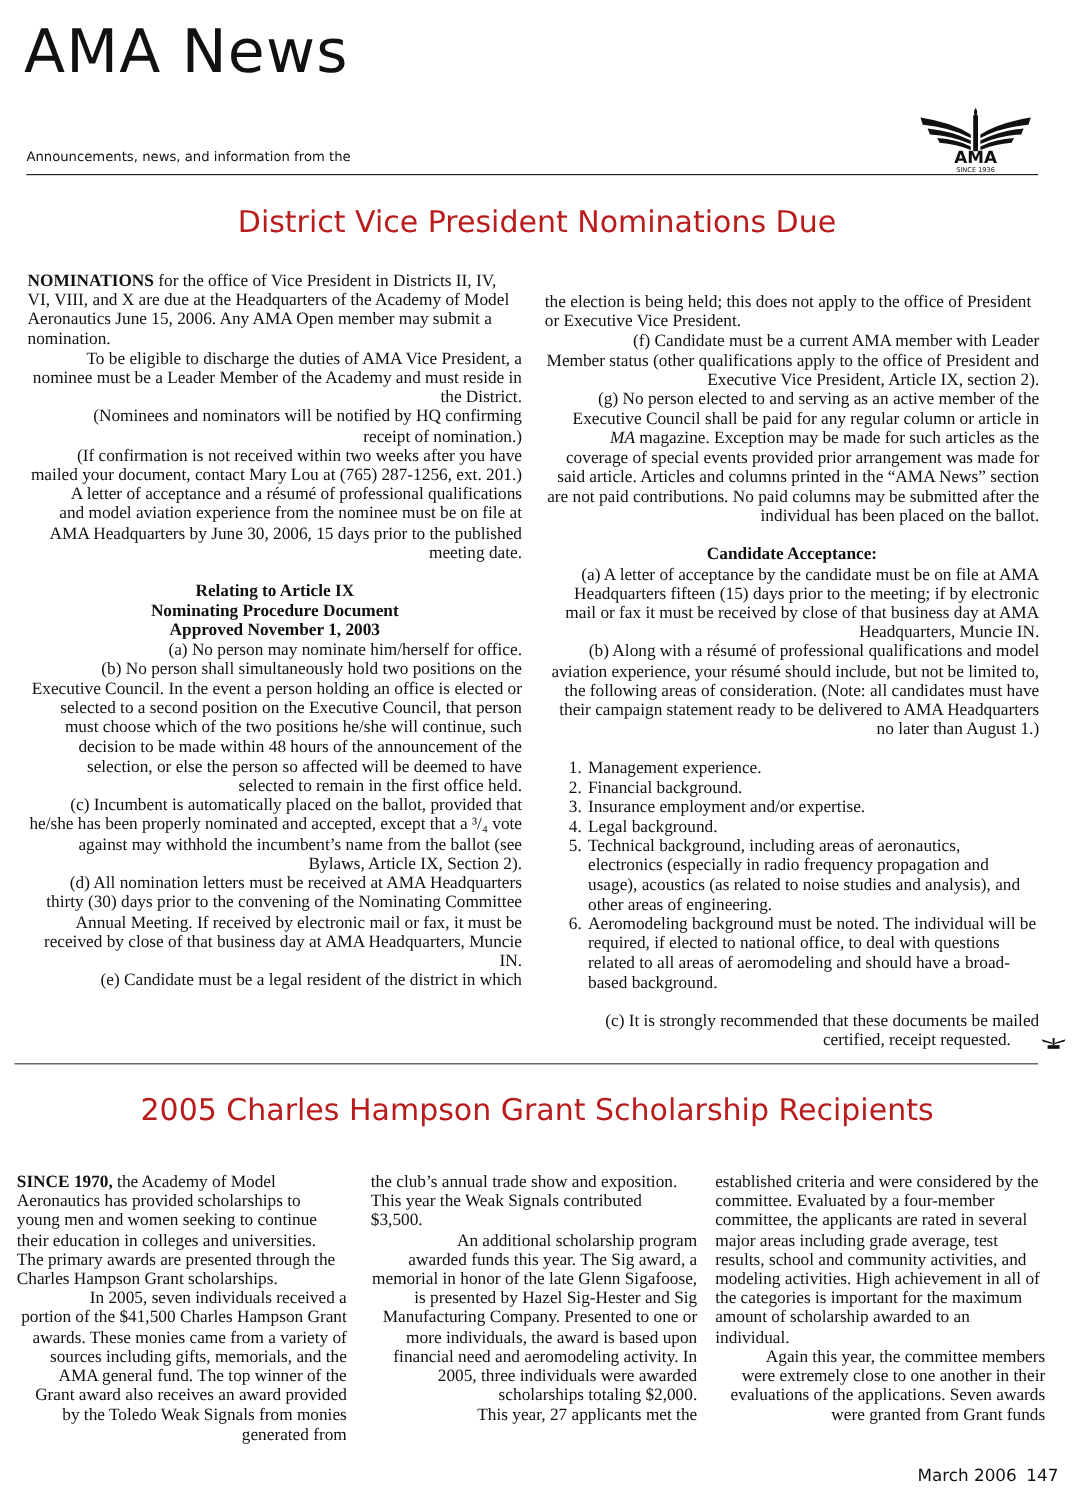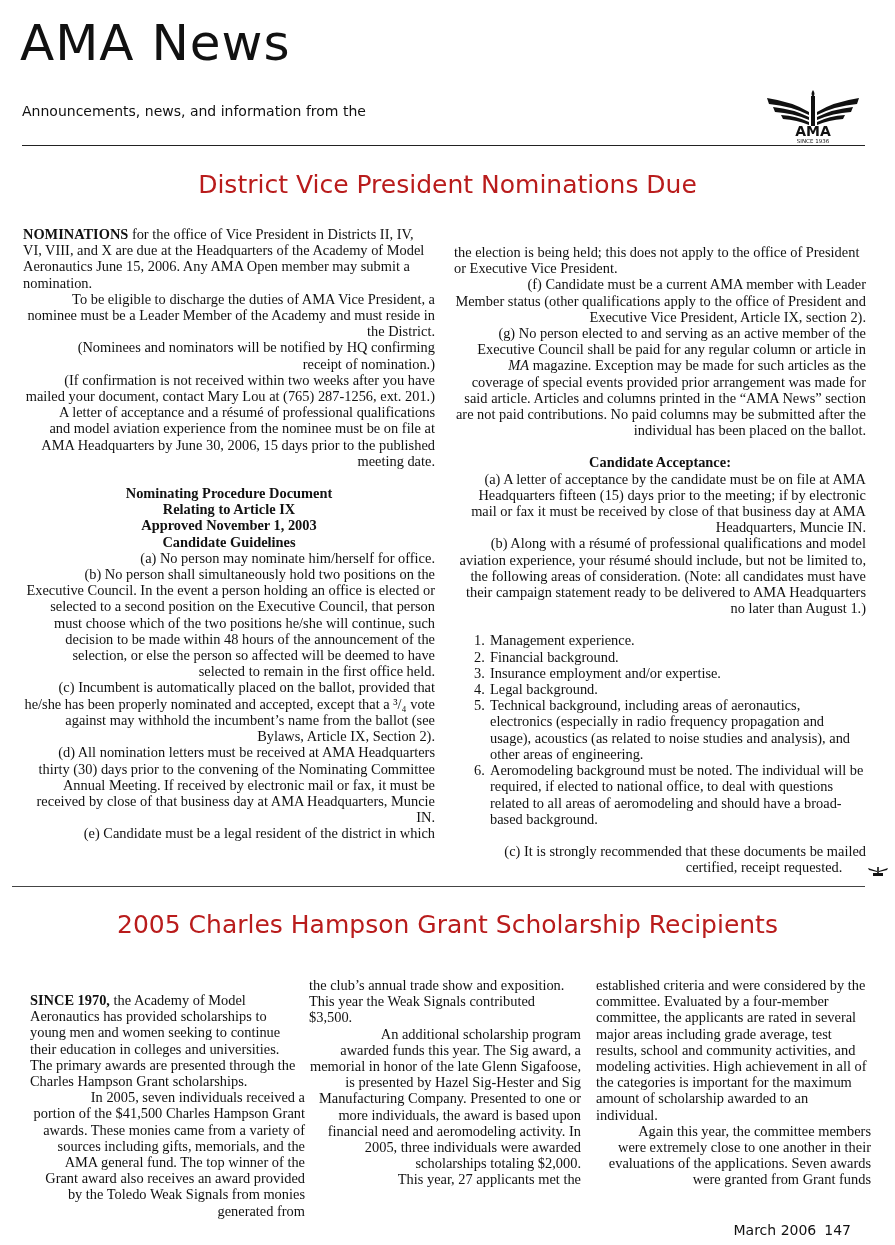--- a/index.html
+++ b/index.html
@@ -8,23 +8,23 @@
     color: #111111;
     font-family: "Liberation Serif", serif;
   }
   .masthead-title {
     position: absolute; left: 20px; top: 18px;
     font-family: "DejaVu Sans", sans-serif;
     font-size: 50px; font-weight: normal; letter-spacing: 1px;
     line-height: 1; margin: 0; color: #111;
   }
   .tagline {
-    position: absolute; left: 22px; top: 100px;
+    position: absolute; left: 22px; top: 120px;
     font-family: "DejaVu Sans", sans-serif;
-    font-size: 14px; line-height: 22px; color: #111;
+    font-size: 11px; line-height: 22px; color: #111;
   }
   .tagline-rule {
     position: absolute; left: 22px; top: 145px; width: 843px; height: 1px;
     background: #222;
   }
   .logo {
     position: absolute; left: 763px; top: 90px; width: 100px; height: 54px;
   }
   .section-title {
     position: absolute; left: 0; width: 895px; text-align: center;
@@ -48,21 +48,21 @@
     position: relative; padding-left: 0;
   }
   ol.areas li .num {
     position: absolute; left: -16px;
   }
   .mini-logo { display: inline-block; vertical-align: middle; width: 20px; height: 10px; }
   .divider {
     position: absolute; left: 12px; top: 886px; width: 853px; height: 1px; background: #444;
   }
   .folio {
-    position: absolute; right: 44px; top: 1222px;
+    position: absolute; right: 13px; top: 1222px;
     font-family: "DejaVu Sans", sans-serif; font-size: 14px; color: #111;
   }
   .folio span + span { margin-left: 8px; }
   i.mag { font-style: italic; }
 </style>
 </head>
 <body>
 
 <h1 class="masthead-title">AMA News</h1>
 <div class="tagline">
@@ -90,24 +90,23 @@
 
 <h2 class="section-title" style="top:170px;">District Vice President Nominations Due</h2>
 
 <div class="col" style="left:23px; top:226px; width:412px;">
   <p><span class="lead">NOMINATIONS</span><span> for the office of Vice President in Districts II, IV, VI, VIII, and X are due at the Headquarters of the Academy of Model Aeronautics June 15, 2006. Any AMA Open member may submit a nomination.</span></p>
   <p class="ind">To be eligible to discharge the duties of AMA Vice President, a nominee must be a Leader Member of the Academy and must reside in the District.</p>
   <p class="ind">(Nominees and nominators will be notified by HQ confirming receipt of nomination.)</p>
   <p class="ind">(If confirmation is not received within two weeks after you have mailed your document, contact Mary Lou at (765) 287-1256, ext. 201.)</p>
   <p class="ind">A letter of acceptance and a résumé of professional qualifications and model aviation experience from the nominee must be on file at AMA Headquarters by June 30, 2006, 15 days prior to the published meeting date.</p>
   <div class="gap"></div>
+  <p class="proc-head">Relating to Article IX</p>
   <p class="proc-head">Nominating Procedure Document</p>
-  <p class="proc-head">Relating to Article IX</p>
   <p class="proc-head">Approved November 1, 2003</p>
-  <p class="subhead">Candidate Guidelines</p>
   <p class="ind">(a) No person may nominate him/herself for office.</p>
   <p class="ind">(b) No person shall simultaneously hold two positions on the Executive Council. In the event a person holding an office is elected or selected to a second position on the Executive Council, that person must choose which of the two positions he/she will continue, such decision to be made within 48 hours of the announcement of the selection, or else the person so affected will be deemed to have selected to remain in the first office held.</p>
   <p class="ind">(c) Incumbent is automatically placed on the ballot, provided that he/she has been properly nominated and accepted, except that a ³/₄ vote against may withhold the incumbent’s name from the ballot (see Bylaws, Article IX, Section 2).</p>
   <p class="ind">(d) All nomination letters must be received at AMA Headquarters thirty (30) days prior to the convening of the Nominating Committee Annual Meeting. If received by electronic mail or fax, it must be received by close of that business day at AMA Headquarters, Muncie IN.</p>
   <p class="ind">(e) Candidate must be a legal resident of the district in which</p>
 </div>
 
 <div class="col" style="left:454px; top:244px; width:412px;">
   <p>the election is being held; this does not apply to the office of President or Executive Vice President.</p>
   <p class="ind">(f) Candidate must be a current AMA member with Leader Member status (other qualifications apply to the office of President and Executive Vice President, Article IX, section 2).</p>
@@ -134,21 +133,21 @@
           <rect x="5" y="6" width="10" height="3" fill="#111"></rect>
         </svg>
     </span>
   </p>
 </div>
 
 <div class="divider"></div>
 
 <h2 class="section-title" style="top:910px;">2005 Charles Hampson Grant Scholarship Recipients</h2>
 
-<div class="col" style="left:30px; top:977px; width:275px;margin-top:15px;">
+<div class="col" style="left:14px; top:977px; width:275px;">
   <p><span class="lead">SINCE 1970,</span><span> the Academy of Model Aeronautics has provided scholarships to young men and women seeking to continue their education in colleges and universities. The primary awards are presented through the Charles Hampson Grant scholarships.</span></p>
   <p class="ind">In 2005, seven individuals received a portion of the $41,500 Charles Hampson Grant awards. These monies came from a variety of sources including gifts, memorials, and the AMA general fund. The top winner of the Grant award also receives an award provided by the Toledo Weak Signals from monies generated from</p>
 </div>
 
 <div class="col" style="left:309px; top:977px; width:272px;">
   <p>the club’s annual trade show and exposition. This year the Weak Signals contributed $3,500.</p>
   <p class="ind">An additional scholarship program awarded funds this year. The Sig award, a memorial in honor of the late Glenn Sigafoose, is presented by Hazel Sig-Hester and Sig Manufacturing Company. Presented to one or more individuals, the award is based upon financial need and aeromodeling activity. In 2005, three individuals were awarded scholarships totaling $2,000.</p>
   <p class="ind">This year, 27 applicants met the</p>
 </div>
 

